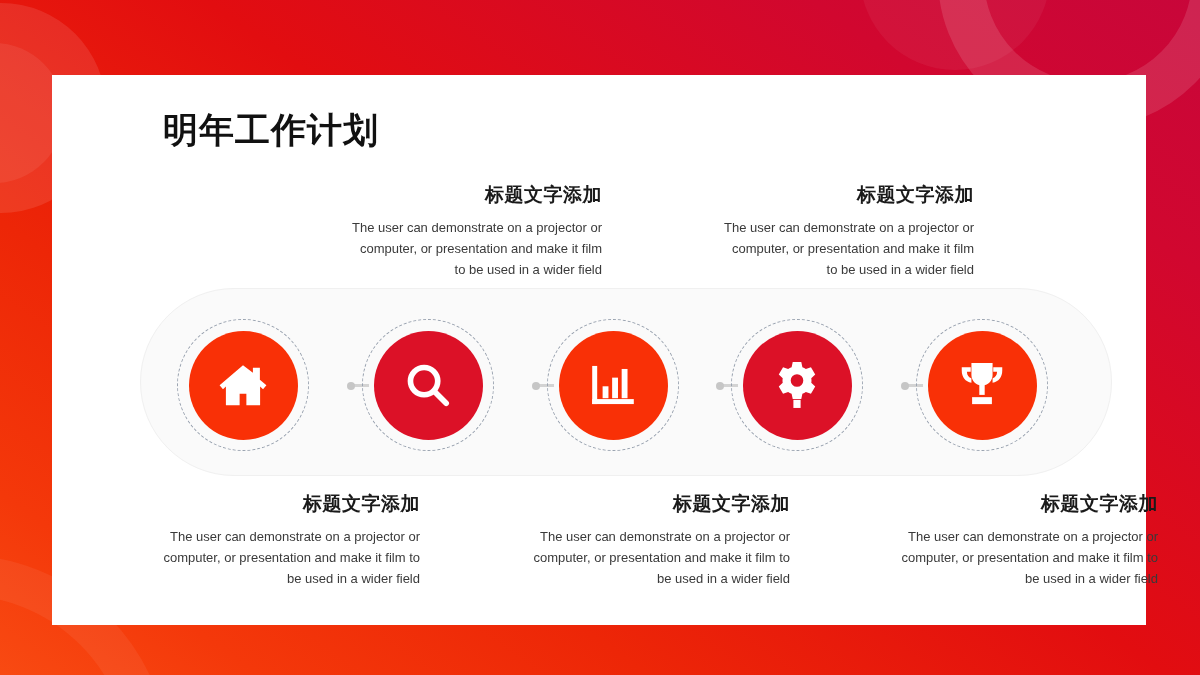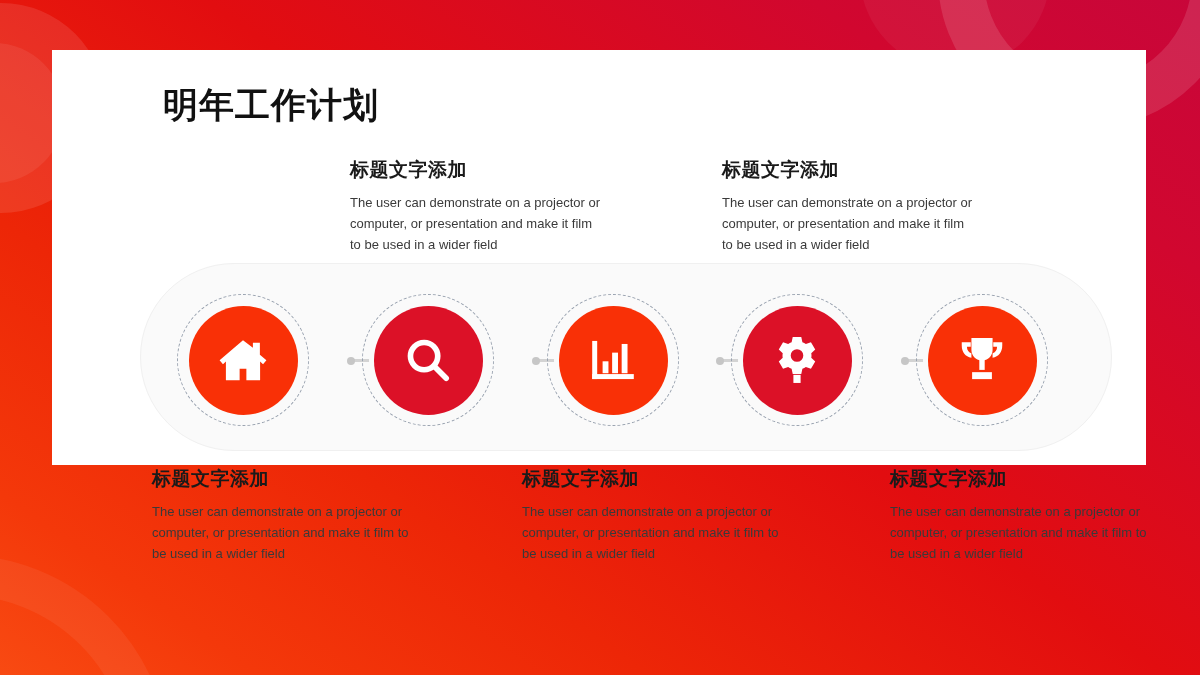--- a/index.html
+++ b/index.html
@@ -45,39 +45,39 @@
   .deco-arc-b {
     width: 420px; height: 420px;
     left: -250px; bottom: -300px;
     border: 40px solid rgba(255,255,255,0.06);
   }
 
   
   #card {
     position: absolute;
     left: 52px;
-    top: 50px;
+    top: 75px;
     width: 1094px;
-    height: 415px;
+    height: 550px;
     background: #FFFFFF;
   }
 
   #page-title {
     position: absolute;
     left: 111px;
     top: 32px;
     font-size: 35px;
     font-weight: bold;
     color: #111111;
     letter-spacing: 1px;
     white-space: nowrap;
   }
 
   
-  .txt-block { position: absolute; text-align: left; }
+  .txt-block { position: absolute; text-align: right; }
   .txt-title {
     font-size: 19px;
     font-weight: bold;
     color: #1a1a1a;
     letter-spacing: .5px;
     margin-bottom: 9px;
     white-space: nowrap;
   }
   .txt-body {
     font-size: 13px;

